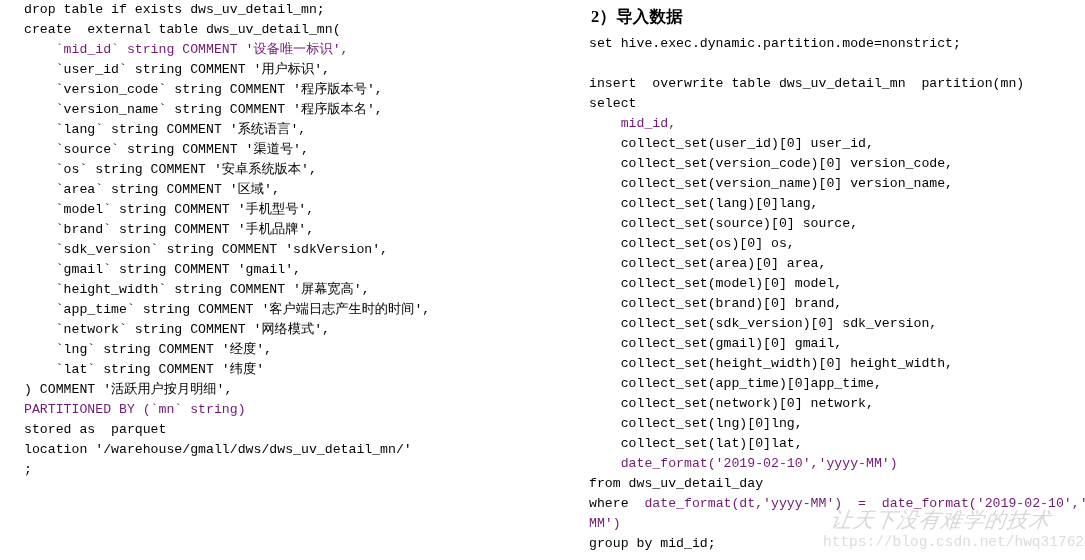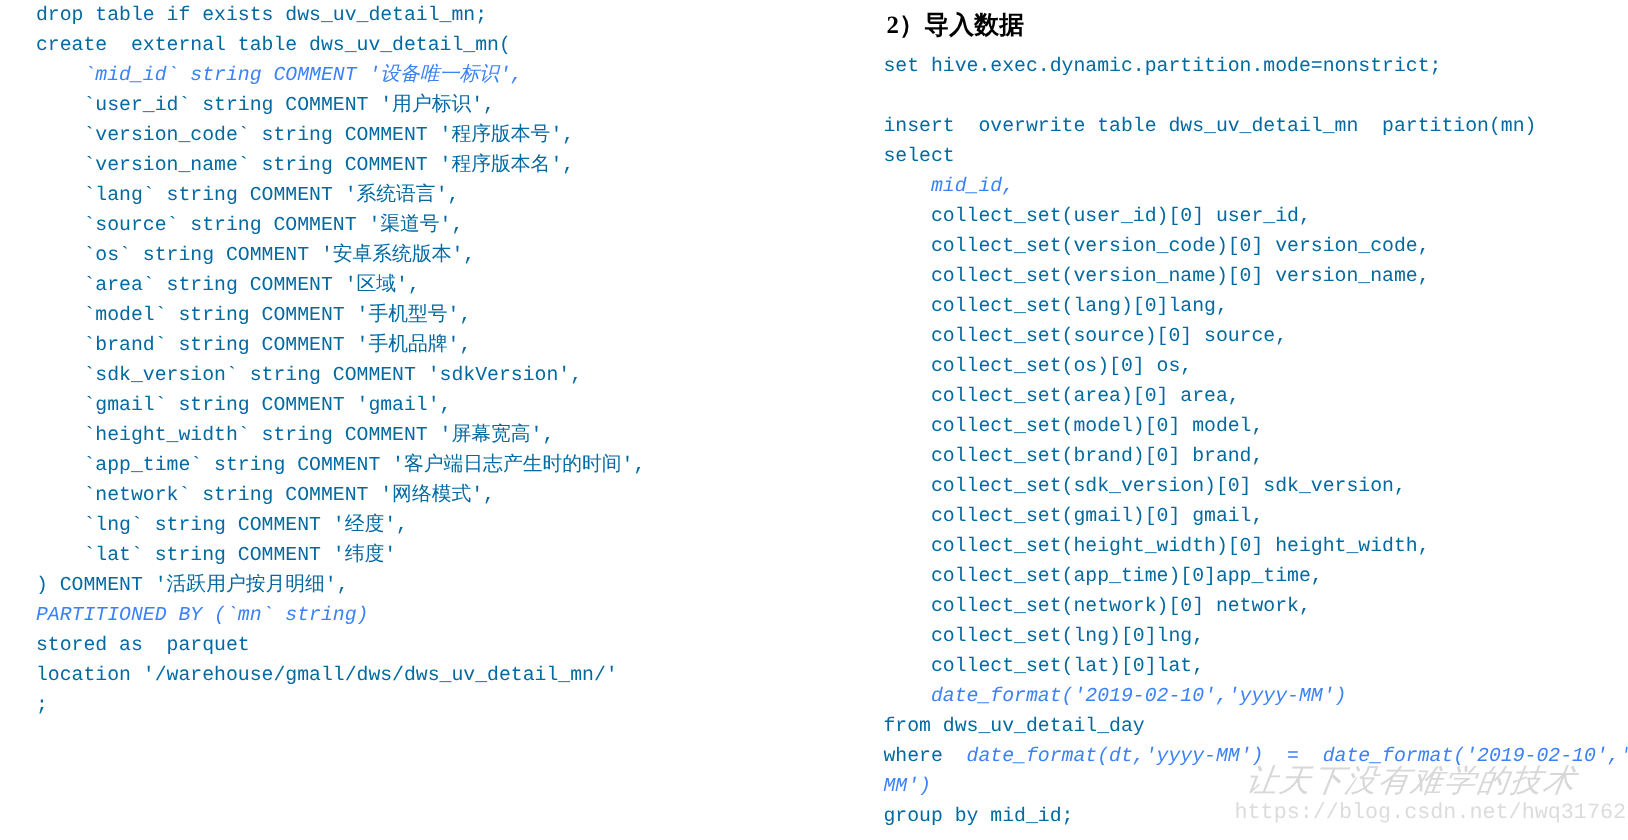--- a/index.html
+++ b/index.html
@@ -48,22 +48,22 @@
   }
   .col-left .code  { margin-left: 16px; }
   .col-right .code { margin-left: 8px; }
 
   .ln {
     white-space: pre-wrap;
     min-height: 20px;
   }
   .blank { height: 20px; }
 
-  .kw-red { color: #3b82f6; font-style: italic; }
-  .plain  { color: #0369a1; }
+  .kw-red { color: #701a75; }
+  .plain  { color: #000000; }
 
   .watermark {
     position: absolute;
     right: 2px;
     bottom: 2px;
     width: 260px;
     height: 54px;
     pointer-events: none;
     user-select: none;
   }

